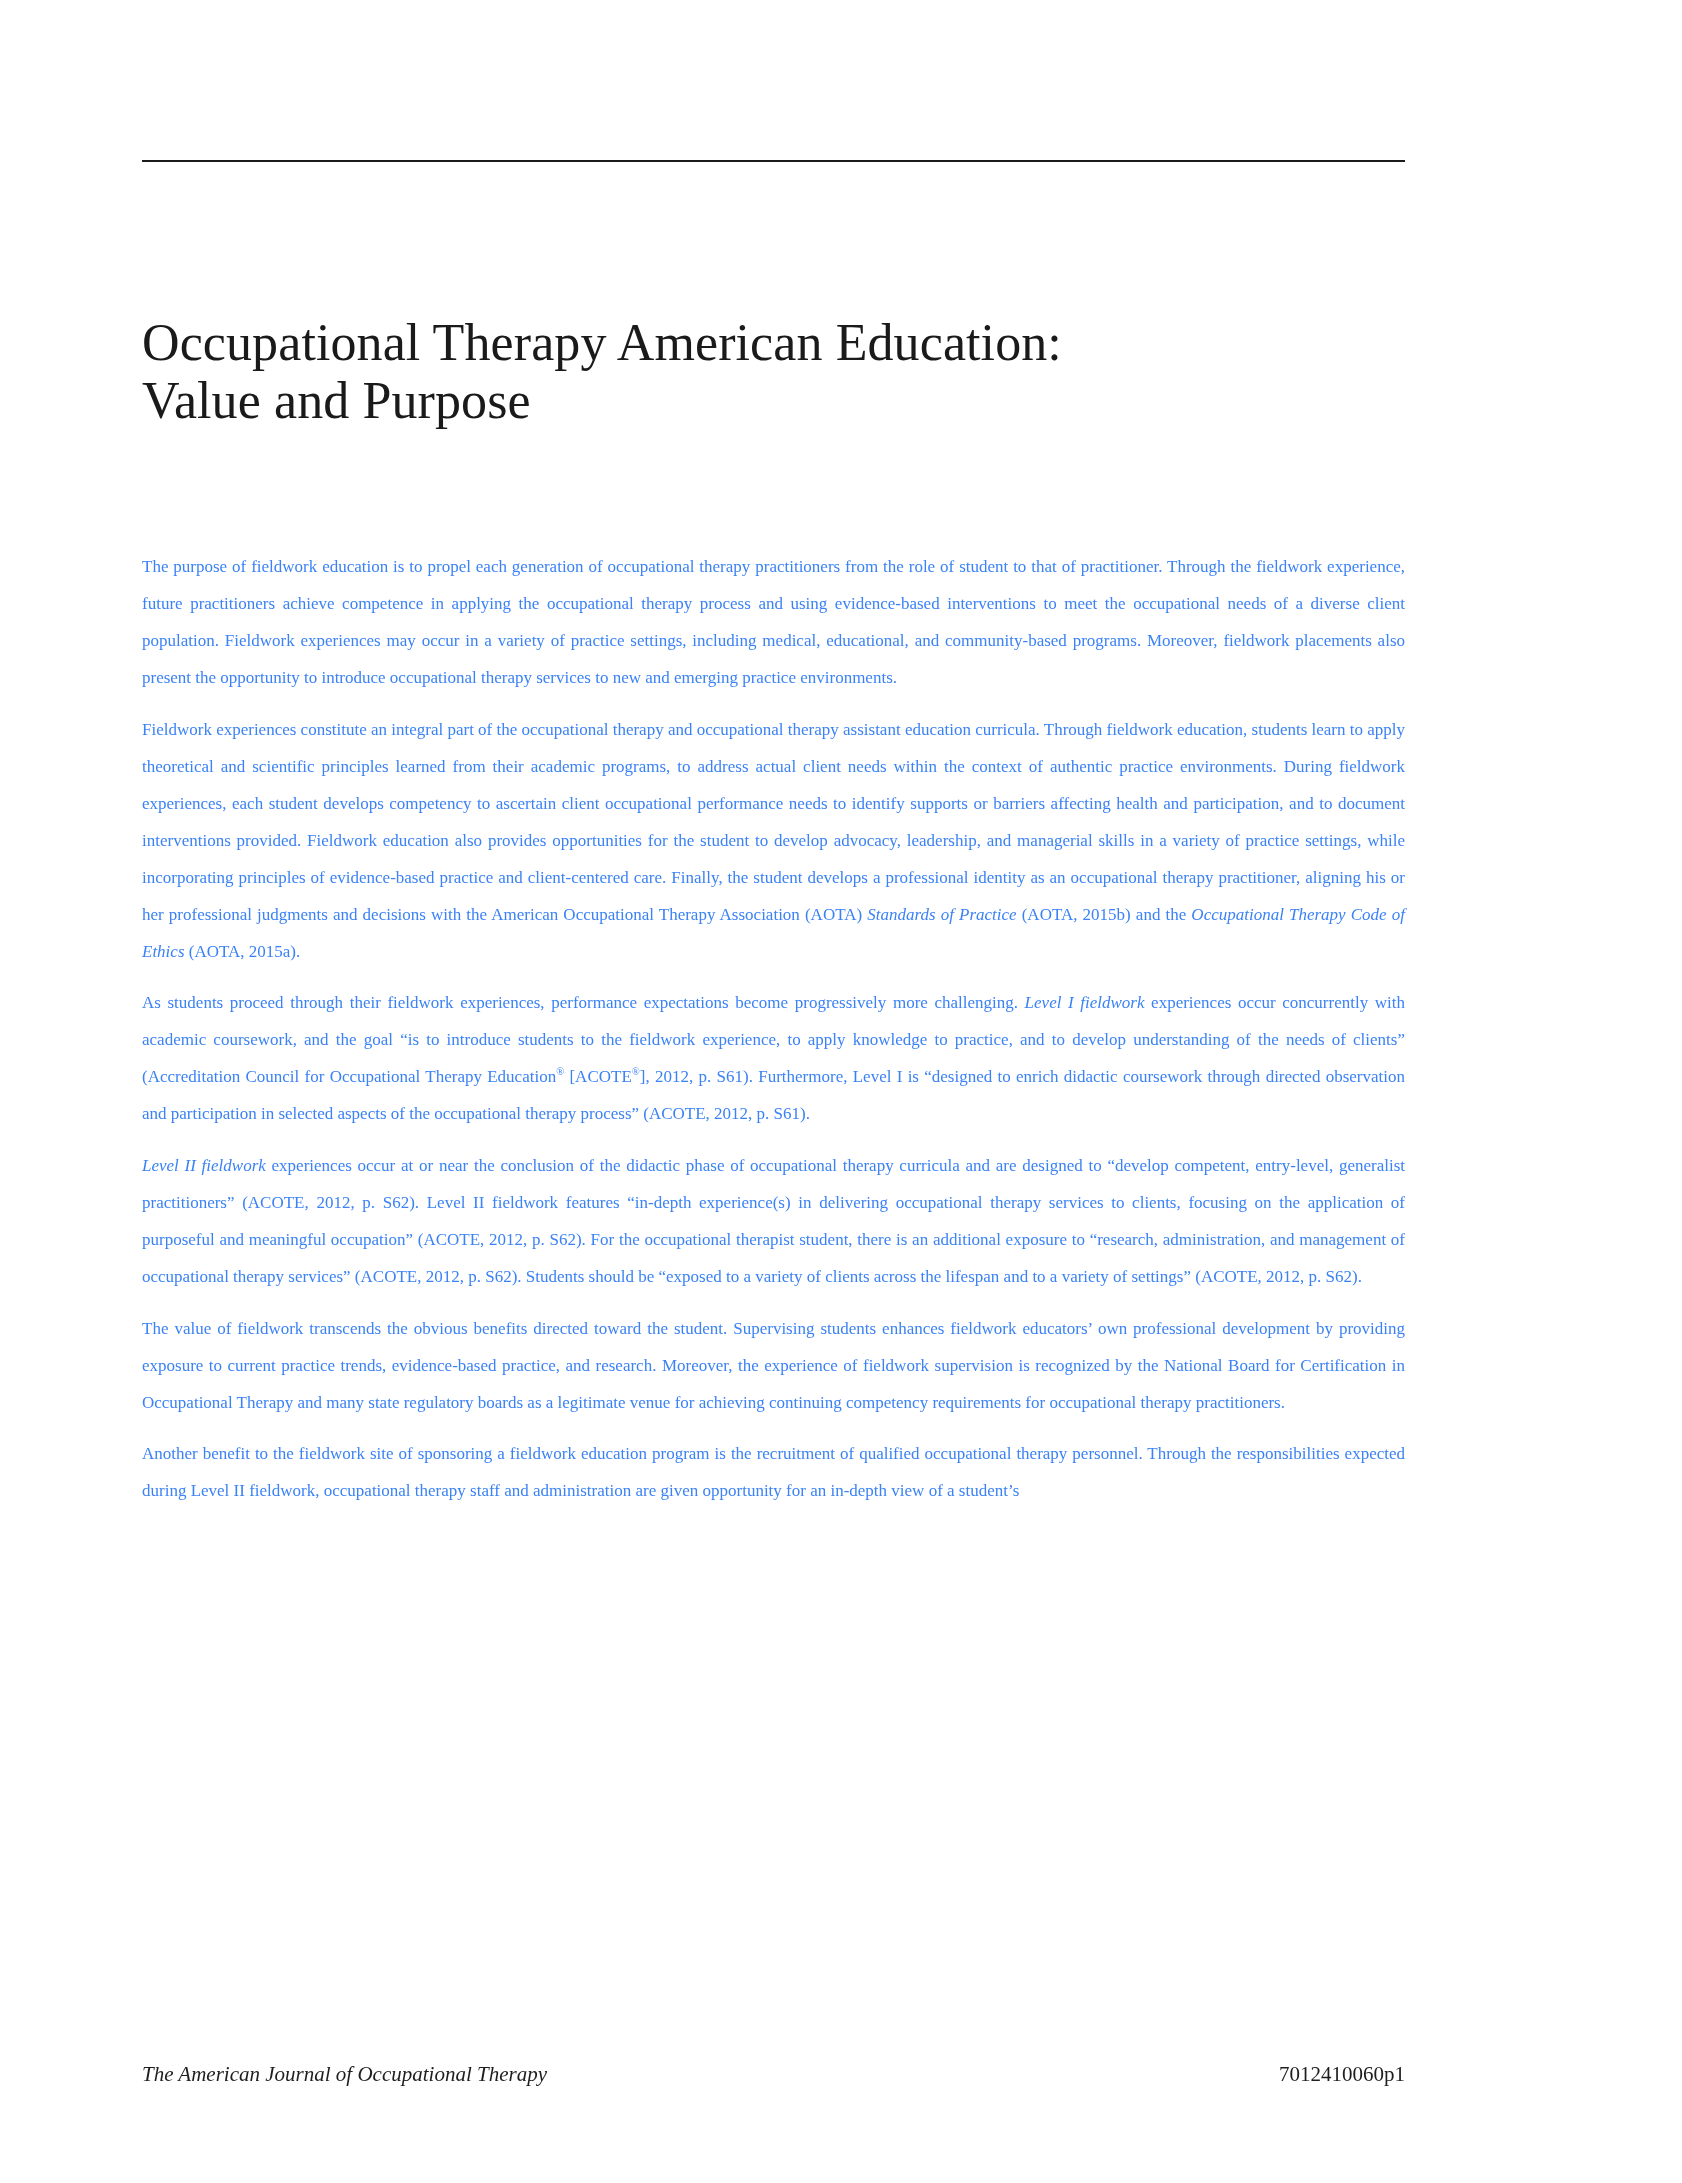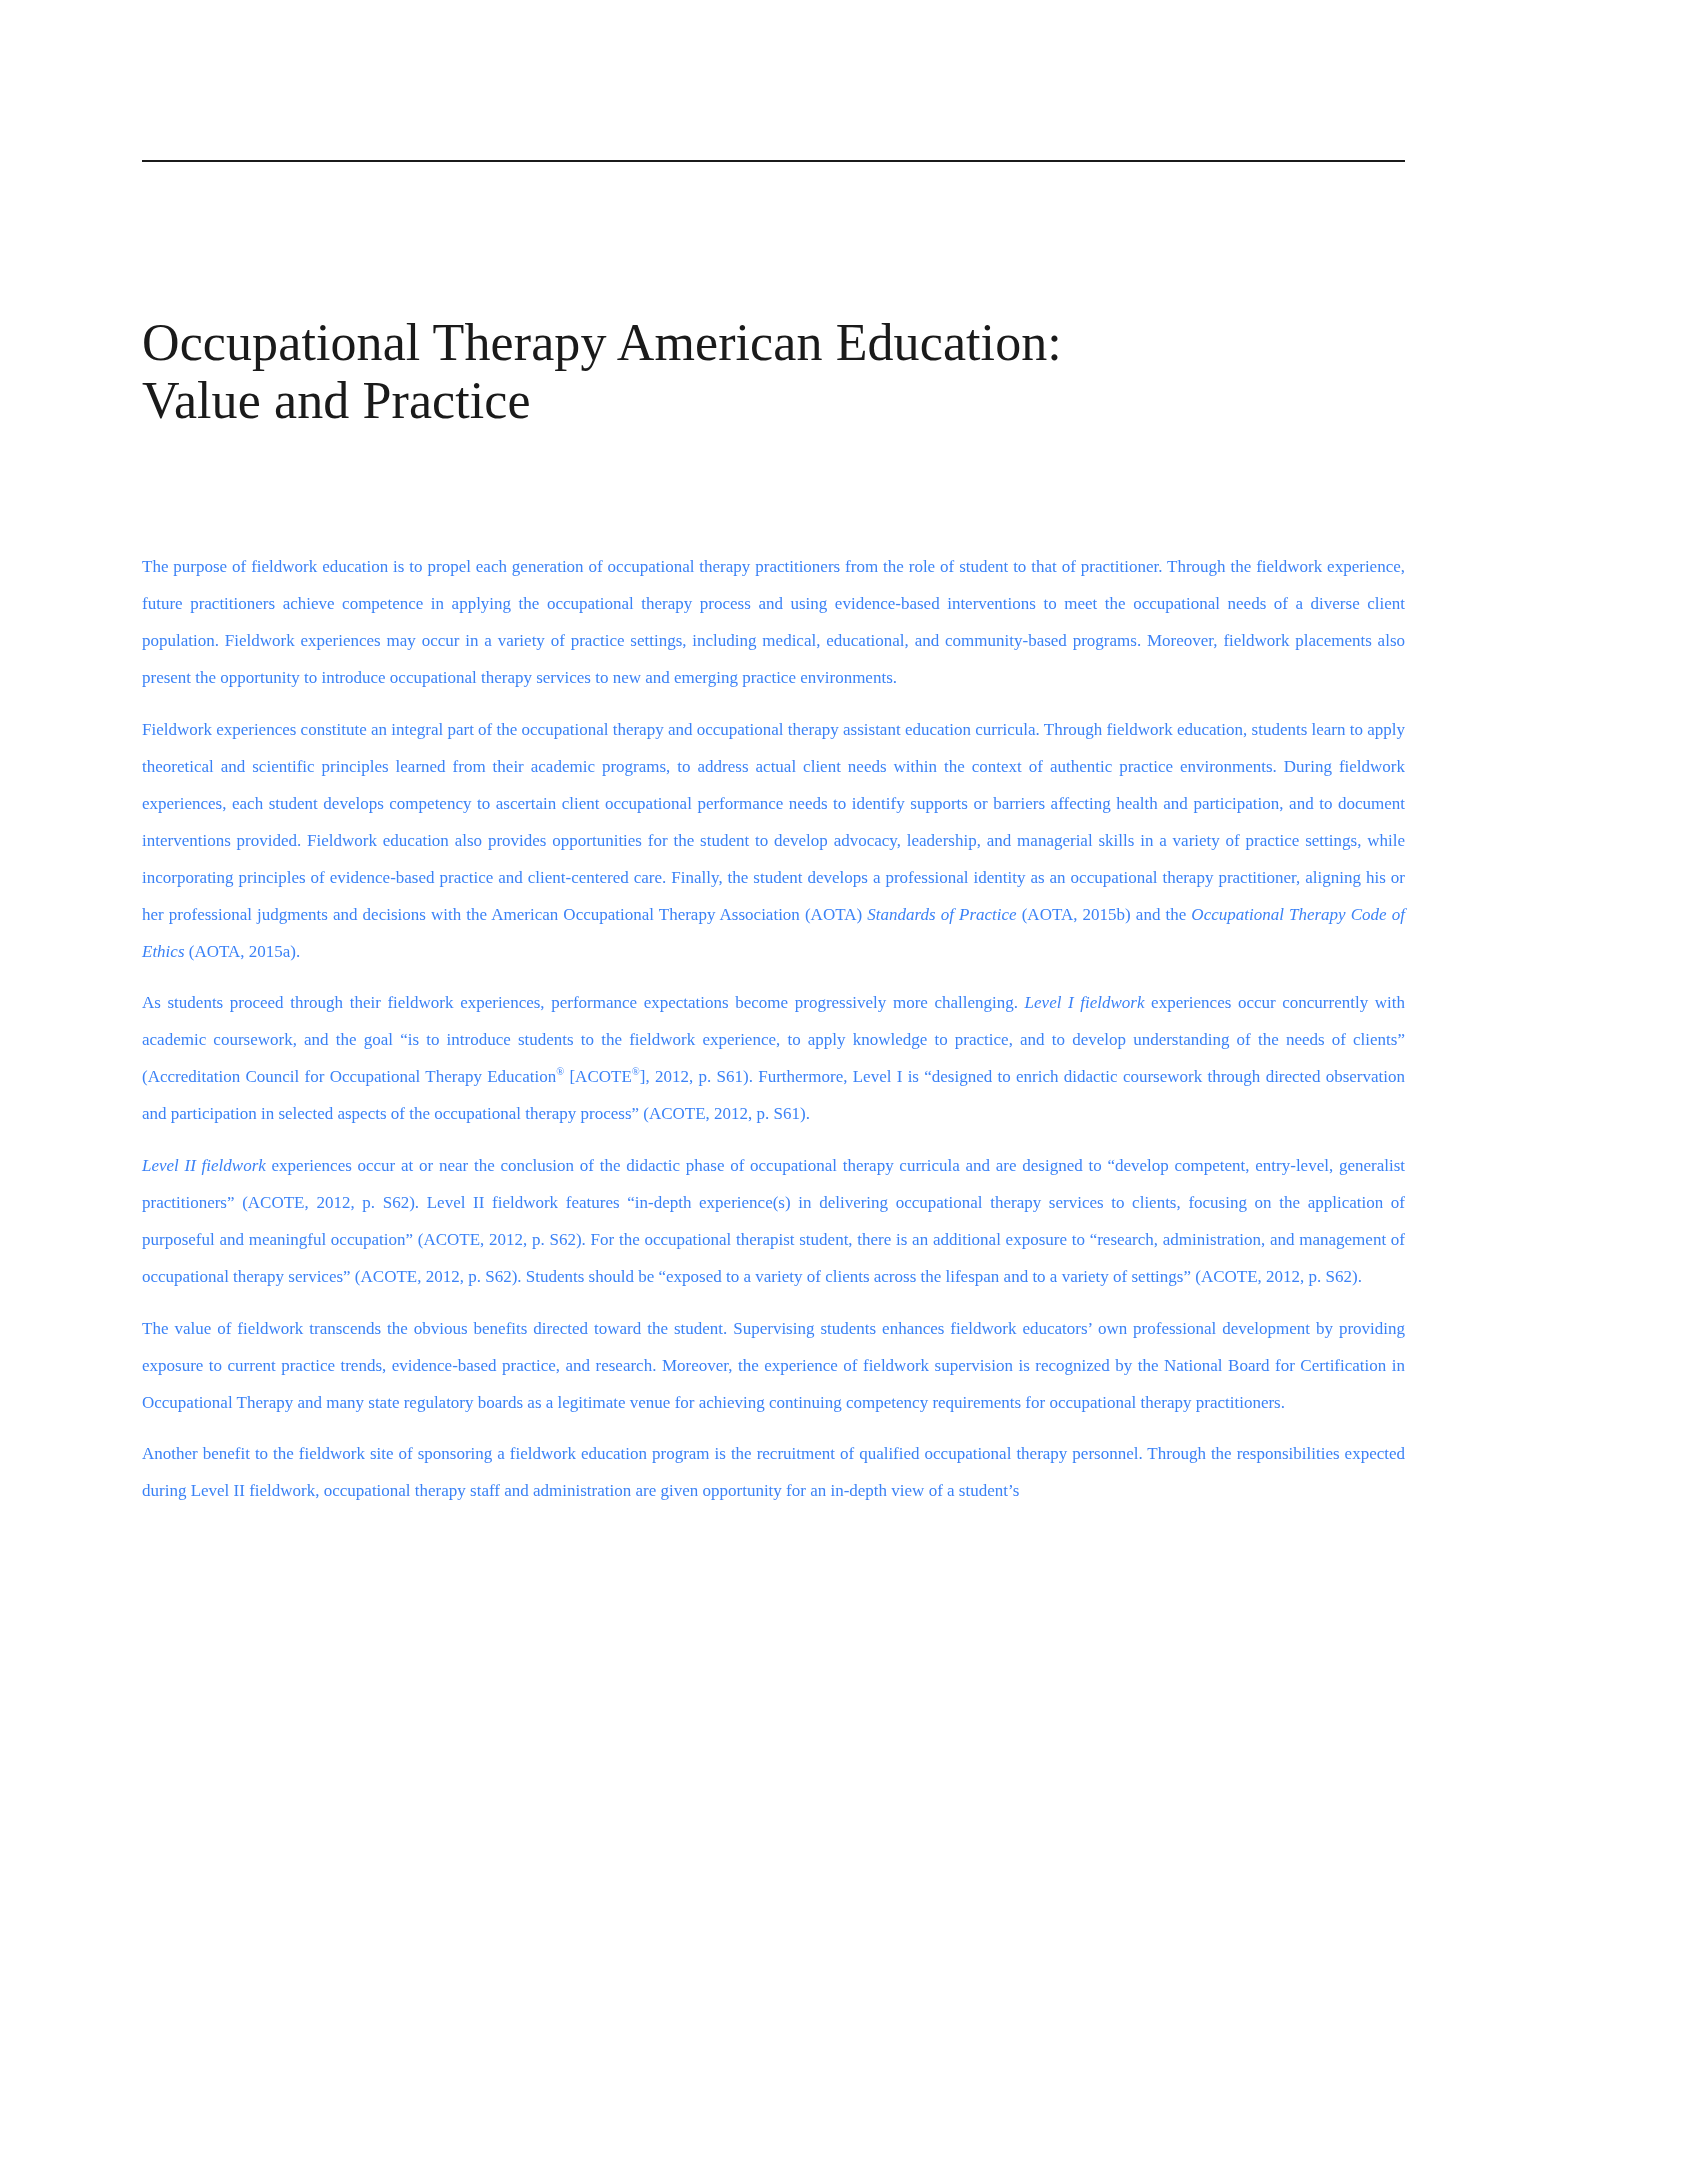--- a/index.html
+++ b/index.html
@@ -95,28 +95,32 @@
 </head>
 <body>
 
 <div class="page">
 
   <div class="top-rule"></div>
 
   <div class="title-block">
     <h1 class="doc-title">
       <span class="line">Occupational Therapy American Education:</span>
-      <span class="line">Value and Practice</span>
+      <span class="line">Value and Purpose</span>
     </h1>
   </div>
 
   <div class="body-col">
     <p class="para">The purpose of fieldwork education is to propel each generation of occupational therapy practitioners from the role of student to that of practitioner. Through the fieldwork experience, future practitioners achieve competence in applying the occupational therapy process and using evidence-based interventions to meet the occupational needs of a diverse client population. Fieldwork experiences may occur in a variety of practice settings, including medical, educational, and community-based programs. Moreover, fieldwork placements also present the opportunity to introduce occupational therapy services to new and emerging practice environments.</p>
     <p class="para">Fieldwork experiences constitute an integral part of the occupational therapy and occupational therapy assistant education curricula. Through fieldwork education, students learn to apply theoretical and scientific principles learned from their academic programs, to address actual client needs within the context of authentic practice environments. During fieldwork experiences, each student develops competency to ascertain client occupational performance needs to identify supports or barriers affecting health and participation, and to document interventions provided. Fieldwork education also provides opportunities for the student to develop advocacy, leadership, and managerial skills in a variety of practice settings, while incorporating principles of evidence-based practice and client-centered care. Finally, the student develops a professional identity as an occupational therapy practitioner, aligning his or her professional judgments and decisions with the American Occupational Therapy Association (AOTA) <i>Standards of Practice</i> (AOTA, 2015b) and the <i>Occupational Therapy Code of Ethics</i> (AOTA, 2015a).</p>
     <p class="para">As students proceed through their fieldwork experiences, performance expectations become progressively more challenging. <i>Level I fieldwork</i> experiences occur concurrently with academic coursework, and the goal “is to introduce students to the fieldwork experience, to apply knowledge to practice, and to develop understanding of the needs of clients” (Accreditation Council for Occupational Therapy Education<span class="sup">®</span> [ACOTE<span class="sup">®</span>], 2012, p. S61). Furthermore, Level I is “designed to enrich didactic coursework through directed observation and participation in selected aspects of the occupational therapy process” (ACOTE, 2012, p. S61).</p>
     <p class="para"><i>Level II fieldwork</i> experiences occur at or near the conclusion of the didactic phase of occupational therapy curricula and are designed to “develop competent, entry-level, generalist practitioners” (ACOTE, 2012, p. S62). Level II fieldwork features “in-depth experience(s) in delivering occupational therapy services to clients, focusing on the application of purposeful and meaningful occupation” (ACOTE, 2012, p. S62). For the occupational therapist student, there is an additional exposure to “research, administration, and management of occupational therapy services” (ACOTE, 2012, p. S62). Students should be “exposed to a variety of clients across the lifespan and to a variety of settings” (ACOTE, 2012, p. S62).</p>
     <p class="para">The value of fieldwork transcends the obvious benefits directed toward the student. Supervising students enhances fieldwork educators’ own professional development by providing exposure to current practice trends, evidence-based practice, and research. Moreover, the experience of fieldwork supervision is recognized by the National Board for Certification in Occupational Therapy and many state regulatory boards as a legitimate venue for achieving continuing competency requirements for occupational therapy practitioners.</p>
     <p class="para">Another benefit to the fieldwork site of sponsoring a fieldwork education program is the recruitment of qualified occupational therapy personnel. Through the responsibilities expected during Level II fieldwork, occupational therapy staff and administration are given opportunity for an in-depth view of a student’s</p>
   </div>
 
+  <div class="footer">
+    <span class="footer-journal">The American Journal of Occupational Therapy</span>
+    <span class="footer-pageid">7012410060p1</span>
+  </div>
 
 </div>
 
 
 </body></html>

